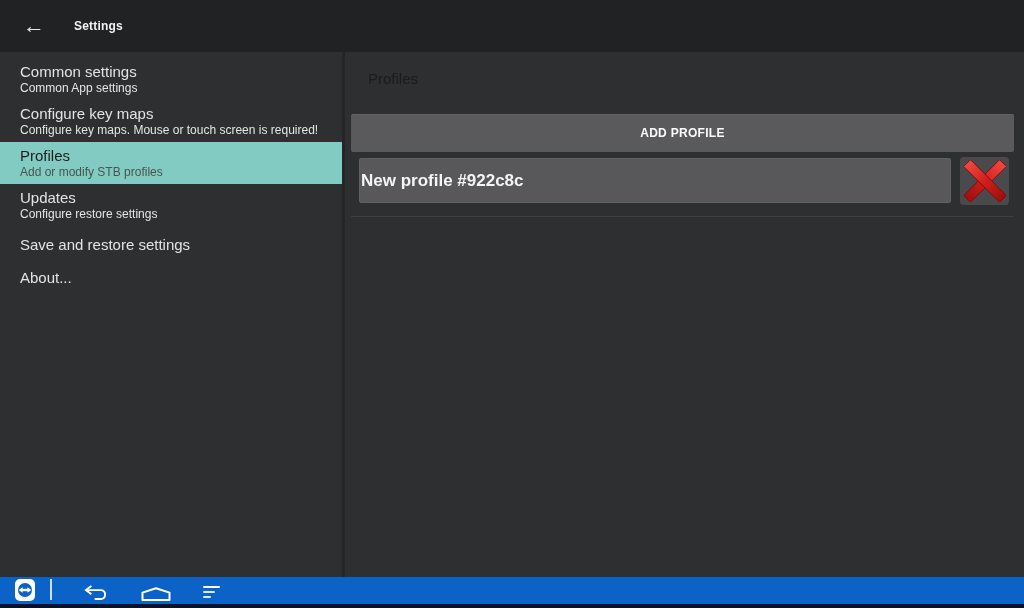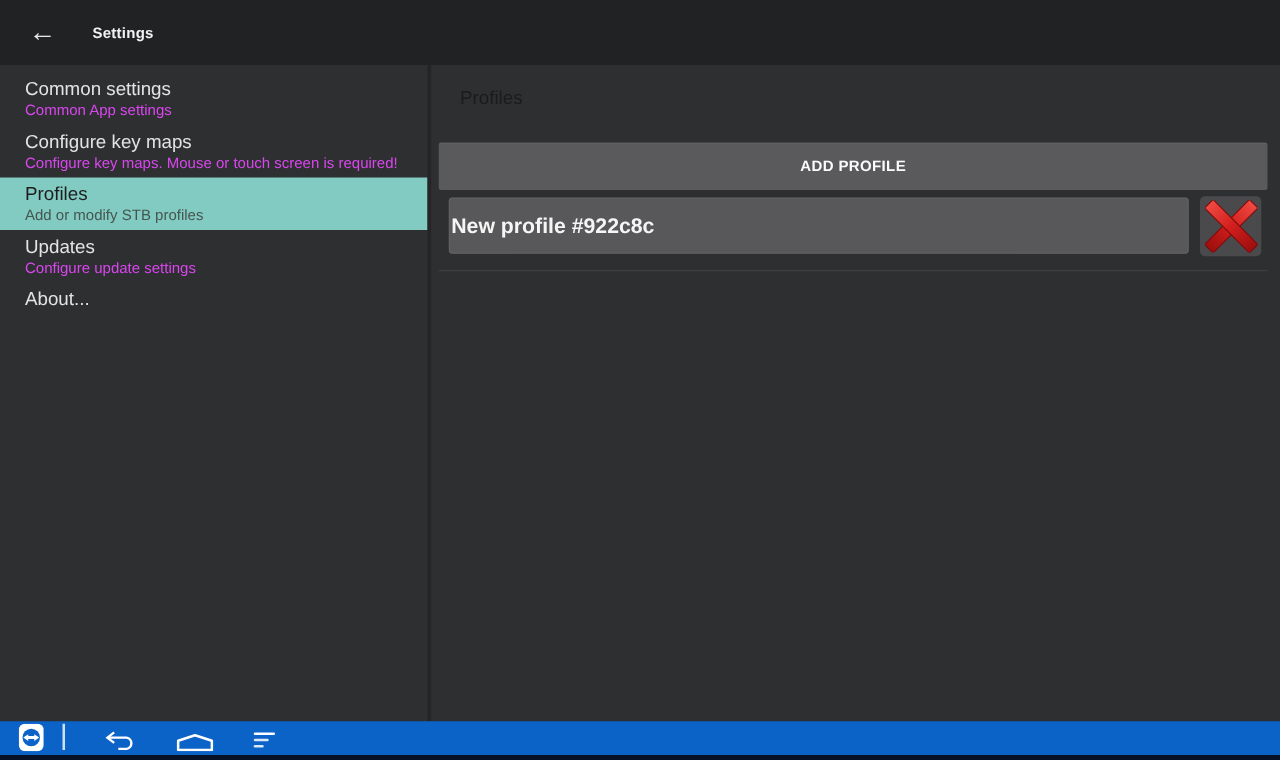--- a/index.html
+++ b/index.html
@@ -28,21 +28,21 @@
   .sidebar {
     position:absolute; top:52px; left:0; width:342px; height:525px;
     background:#2e2f31; padding-top:6px;
   }
   .v-divider {
     position:absolute; top:52px; left:342px; width:3px; height:525px; background:#252527;
   }
   .side-item { padding:5px 14px 5px 20px; cursor:pointer; }
   .side-item.single { padding-top:10px; padding-bottom:11px; }
   .side-item .t { font-size:15px; color:#e3e3e3; line-height:17px; }
-  .side-item .s { font-size:12px; color:#d946ef; line-height:14px; margin-top:1px; }
+  .side-item .s { font-size:12px; color:#e5e5e5; line-height:14px; margin-top:1px; }
   .side-item .s:empty { display:none; }
   .side-item.selected { background:#82cbc2; }
   .side-item.selected .t { color:#1d1d1d; }
   .side-item.selected .s { color:#45564f; }
 
   
   .content {
     position:absolute; top:52px; left:345px; width:679px; height:525px; background:#2e2f31;
   }
   .content-header {
@@ -109,21 +109,25 @@
   <div class="side-item">
     <div class="t">Configure key maps</div>
     <div class="s">Configure key maps. Mouse or touch screen is required!</div>
   </div>
   <div class="side-item selected">
     <div class="t">Profiles</div>
     <div class="s">Add or modify STB profiles</div>
   </div>
   <div class="side-item">
     <div class="t">Updates</div>
-    <div class="s">Configure update settings</div>
+    <div class="s">Configure restore settings</div>
+  </div>
+  <div class="side-item single">
+    <div class="t">Save and restore settings</div>
+
   </div>
   <div class="side-item">
     <div class="t">About...</div>
   </div>
 </div>
 <div class="v-divider"></div>
 
 <div class="content">
   <div class="content-header">Profiles</div>
 

